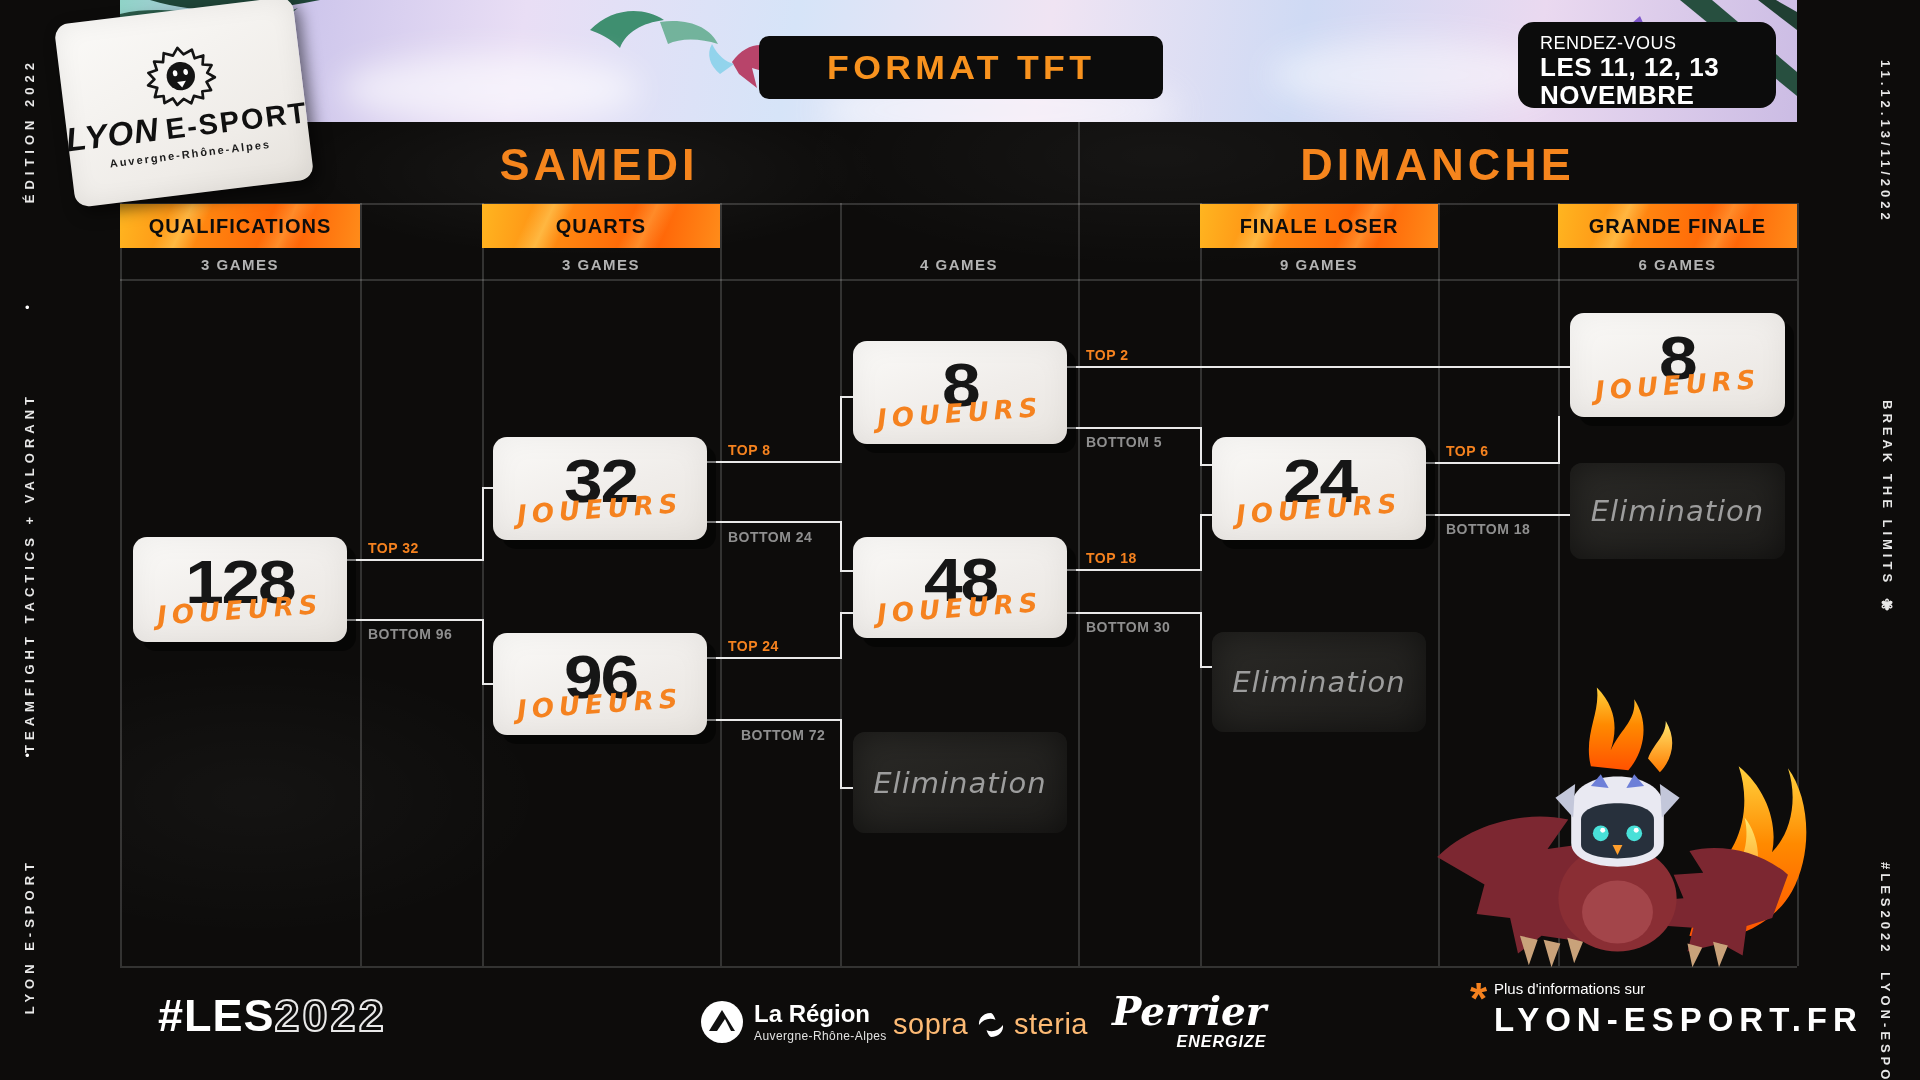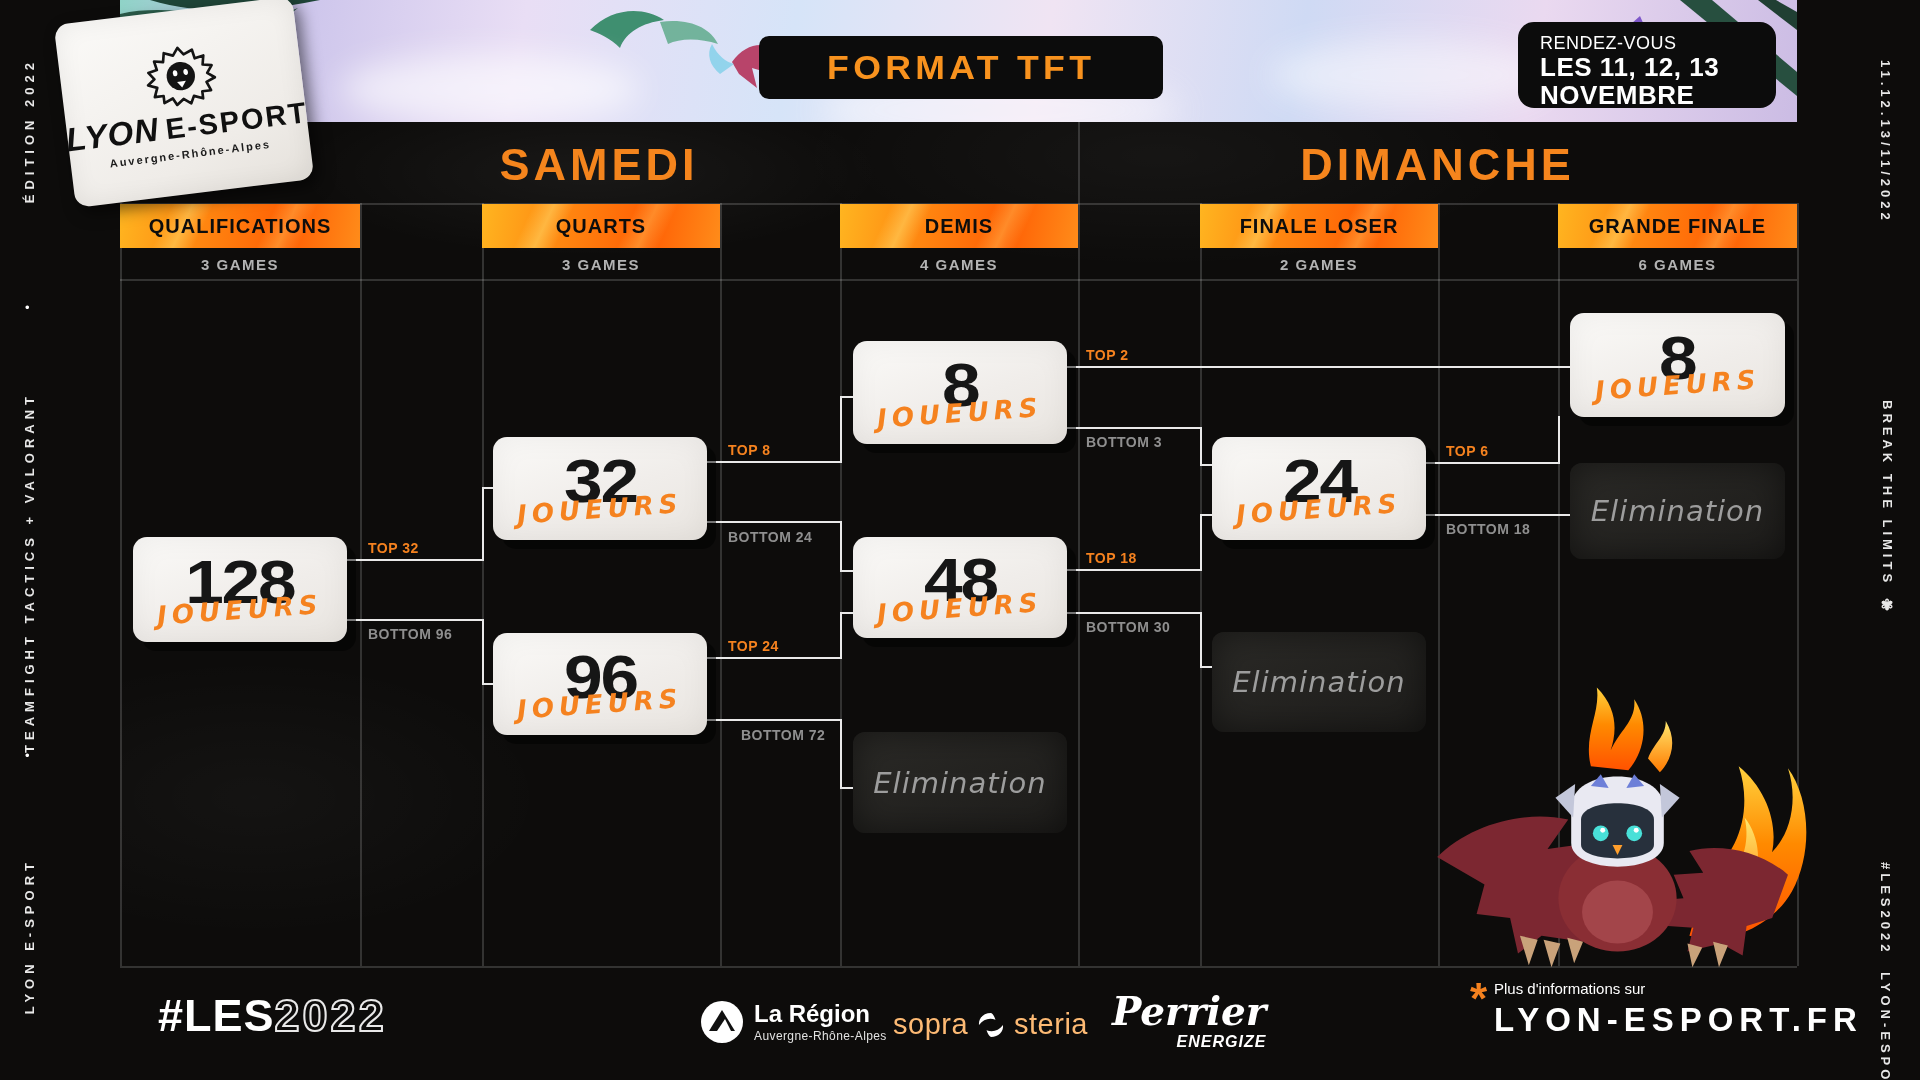--- a/index.html
+++ b/index.html
@@ -162,33 +162,30 @@
   <div class="vgrid" style="left:1438px;top:203px;height:763px;"></div>
   <div class="vgrid" style="left:1558px;top:203px;height:763px;"></div>
   <div class="vgrid" style="left:1797px;top:203px;height:763px;"></div>
 
   <div class="colhead" style="left:120px;width:240px;">
       <span>QUALIFICATIONS</span>
     </div>
   <div class="colhead" style="left:482px;width:238px;">
       <span>QUARTS</span>
     </div>
-  <div class="colhead" style="left:840px;width:238px;">
-      <span>DEMIS</span>
-    </div>
   <div class="colhead" style="left:1200px;width:238px;">
       <span>FINALE LOSER</span>
     </div>
   <div class="colhead" style="left:1558px;width:239px;">
       <span>GRANDE FINALE</span>
     </div>
   <div class="games" style="left:120px;width:240px;">3 GAMES</div>
   <div class="games" style="left:482px;width:238px;">3 GAMES</div>
   <div class="games" style="left:840px;width:238px;">4 GAMES</div>
-  <div class="games" style="left:1200px;width:238px;">2 GAMES</div>
+  <div class="games" style="left:1200px;width:238px;">9 GAMES</div>
   <div class="games" style="left:1558px;width:239px;">6 GAMES</div>
 
   <div class="conn" style="left:347px;top:559px;width:135px;height:2px;"></div>
   <div class="conn" style="left:482px;top:487px;width:2px;height:74px;"></div>
   <div class="conn" style="left:482px;top:487px;width:13px;height:2px;"></div>
   <div class="conn" style="left:347px;top:619px;width:135px;height:2px;"></div>
   <div class="conn" style="left:482px;top:619px;width:2px;height:66px;"></div>
   <div class="conn" style="left:482px;top:683px;width:13px;height:2px;"></div>
 
   <div class="conn" style="left:707px;top:461px;width:133px;height:2px;"></div>
@@ -221,21 +218,21 @@
   <div class="conn" style="left:1558px;top:416px;width:2px;height:48px;"></div>
   <div class="conn" style="left:1426px;top:514px;width:144px;height:2px;"></div>
 
   <div class="lblT" style="left:368px;top:540px;">TOP 32</div>
   <div class="lblB" style="left:368px;top:626px;">BOTTOM 96</div>
   <div class="lblT" style="left:728px;top:442px;">TOP 8</div>
   <div class="lblB" style="left:728px;top:529px;">BOTTOM 24</div>
   <div class="lblT" style="left:728px;top:638px;">TOP 24</div>
   <div class="lblB" style="left:728px;top:727px;margin-left:13px;">BOTTOM 72</div>
   <div class="lblT" style="left:1086px;top:347px;">TOP 2</div>
-  <div class="lblB" style="left:1086px;top:434px;">BOTTOM 3</div>
+  <div class="lblB" style="left:1086px;top:434px;">BOTTOM 5</div>
   <div class="lblT" style="left:1086px;top:550px;">TOP 18</div>
   <div class="lblB" style="left:1086px;top:619px;">BOTTOM 30</div>
   <div class="lblT" style="left:1446px;top:443px;">TOP 6</div>
   <div class="lblB" style="left:1446px;top:521px;">BOTTOM 18</div>
 
   <div class="pcard" style="left:133px;top:537px;width:214px;height:105px;">
     <span class="pnum">128</span>
     <span class="pjoueurs">JOUEURS</span>
   </div>
   <div class="pcard" style="left:493px;top:437px;width:214px;height:103px;">

